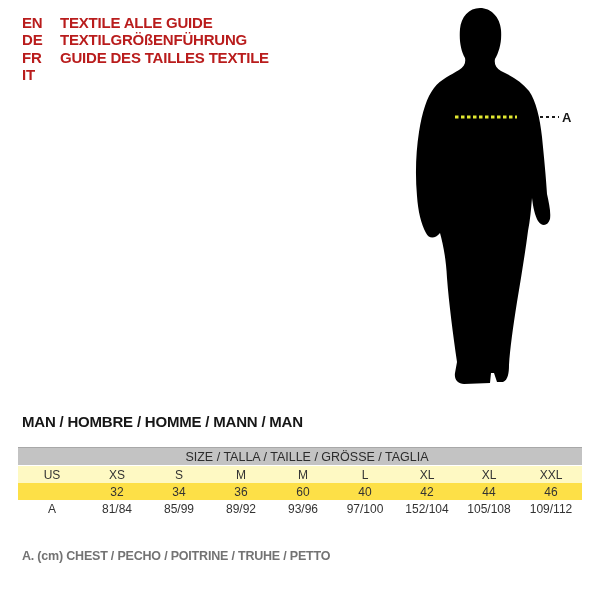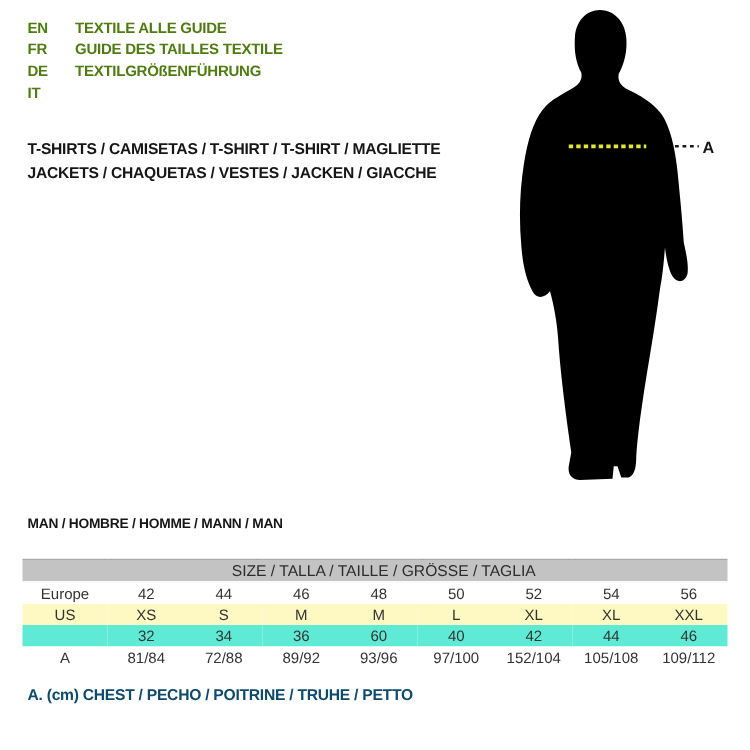--- a/index.html
+++ b/index.html
@@ -3,70 +3,66 @@
 <meta charset="utf-8">
 <style>
   html,body{margin:0;padding:0}
   body{
     width:600px;height:600px;background:#ffffff;position:relative;overflow:hidden;
     font-family:"Liberation Sans",sans-serif;color:#161616;
     -webkit-font-smoothing:antialiased;
   }
   .canvas{position:absolute;inset:0;width:600px;height:600px}
 
-  .lang-block{position:absolute;left:22px;top:14px;font-weight:700;font-size:12px;
-    letter-spacing:-0.2px;color:#4d7c0f}
+  .lang-block{position:absolute;left:22px;top:14px;font-weight:700;font-size:15px;
+    letter-spacing:-0.2px;color:#b91c1c}
   .lang-row{display:flex;line-height:17.3px}
   .lang-code{width:38px;flex:0 0 38px}
 
   .categories{position:absolute;left:22px;top:110px;font-weight:700;font-size:12.5px;
     line-height:19px;letter-spacing:-0.2px;color:#161616}
 
   .figure{position:absolute;left:405px;top:0;width:175px;height:392px}
 
-  .section-title{position:absolute;left:22px;top:413px;font-weight:700;font-size:11px;
+  .section-title{position:absolute;left:22px;top:413px;font-weight:700;font-size:15px;
     letter-spacing:-0.2px;color:#161616}
 
   table.size{position:absolute;left:18px;top:447px;width:564px;border-collapse:collapse;
     table-layout:fixed;font-size:12px}
   table.size td{padding:0;height:17px;text-align:center;vertical-align:middle;font-weight:400}
   td.header-cell{text-align:left;padding-left:6px;height:18px;font-size:12.5px;
     color:#2c2c2c;border-bottom:1px solid #ffffff;border-top:1px solid #a8a8a8}
   td.rlabel{text-align:left;padding-left:6px}
 
   .footnote{position:absolute;left:22px;top:549px;font-weight:700;font-size:12.5px;
-    letter-spacing:-0.2px;color:#0c4a6e}
+    letter-spacing:-0.2px;color:#737373}
 </style>
 </head>
 <body>
 
 <div class="canvas">
 
   <div class="lang-block" id="lang-list">
       <div class="lang-row">
         <span class="lang-code">EN</span>
         <span>TEXTILE ALLE GUIDE</span>
       </div>
       <div class="lang-row">
+        <span class="lang-code">DE</span>
+        <span>TEXTILGRÖßENFÜHRUNG</span>
+      </div>
+      <div class="lang-row">
         <span class="lang-code">FR</span>
         <span>GUIDE DES TAILLES TEXTILE</span>
-      </div>
-      <div class="lang-row">
-        <span class="lang-code">DE</span>
-        <span>TEXTILGRÖßENFÜHRUNG</span>
       </div>
       <div class="lang-row">
         <span class="lang-code">IT</span>
       </div>
     </div>
 
-  <div class="categories">
-    <div>T-SHIRTS / CAMISETAS / T-SHIRT / T-SHIRT / MAGLIETTE</div>
-    <div>JACKETS / CHAQUETAS / VESTES / JACKEN / GIACCHE</div>
-  </div>
 
   <svg class="figure" viewBox="405 0 175 392" width="175" height="392" aria-hidden="true">
     <path d="M 480 8
          C 491 8 500 17 501 30
          C 502 42 499 52 495 59
          C 494 64 496 68 501 71
          C 512 76 522 82 529 91
          C 536 101 540 118 542 137
          C 544 157 546 177 547 194
          C 549 203 551 212 550 219
@@ -107,57 +103,46 @@
         <col>
         <col>
         <col>
     </colgroup>
     <tbody>
       <tr>
         <td class="header-cell" colspan="9" style="background: rgb(195, 195, 195); padding-left: 14px;">SIZE / TALLA / TAILLE / GRÖSSE / TAGLIA</td>
       </tr>
     </tbody>
     <tbody id="size-rows">
-        <tr>
-          <td class="rlabel">Europe</td>
-          <td>42</td>
-          <td>44</td>
-          <td>46</td>
-          <td>48</td>
-          <td>50</td>
-          <td>52</td>
-          <td>54</td>
-          <td>56</td>
-        </tr>
         <tr style="background: #fef9c3;">
           <td class="rlabel">US</td>
           <td>XS</td>
           <td>S</td>
           <td>M</td>
           <td>M</td>
           <td>L</td>
           <td>XL</td>
           <td>XL</td>
           <td>XXL</td>
         </tr>
-        <tr style="background: #5eead4;">
+        <tr style="background: #fde047;">
           <td class="rlabel"></td>
           <td>32</td>
           <td>34</td>
           <td>36</td>
           <td>60</td>
           <td>40</td>
           <td>42</td>
           <td>44</td>
           <td>46</td>
         </tr>
         <tr>
           <td class="rlabel">A</td>
           <td>81/84</td>
-          <td>72/88</td>
+          <td>85/99</td>
           <td>89/92</td>
           <td>93/96</td>
           <td>97/100</td>
           <td>152/104</td>
           <td>105/108</td>
           <td>109/112</td>
         </tr>
       </tbody>
   </table>
 

